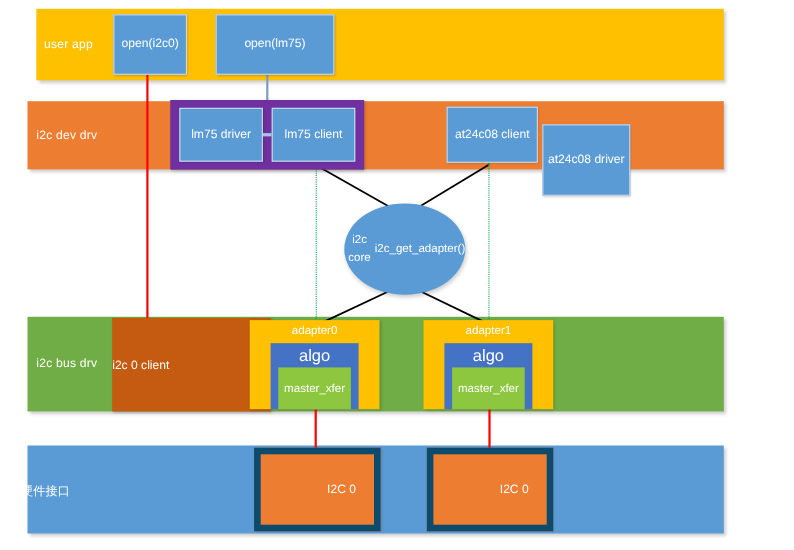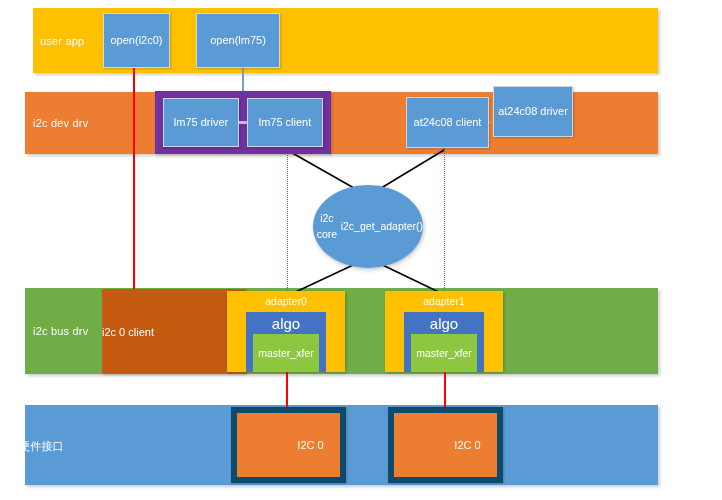--- a/index.html
+++ b/index.html
@@ -48,38 +48,38 @@
     display: flex;
     align-items: center;
     justify-content: center;
     text-align: center;
     box-shadow: 1px 1px 2px rgba(0,0,0,0.20);
     line-height: 1.25;
   }
 
   
   #node-open-i2c0 { left: 103px; top: 13px; width: 67px;  height: 55px; }
-  #node-open-lm75 { left: 196px; top: 13px; width: 84px;  height: 55px; text-align: right; }
+  #node-open-lm75 { left: 196px; top: 13px; width: 108px;  height: 55px; text-align: right; }
 
   
   #purple-group {
     position: absolute;
     left: 155px;
     top: 91px;
     width: 176px;
     height: 63px;
     box-sizing: border-box;
     background: #7030A0;
     border: 1px solid #7030A0;
     box-shadow: 1px 1px 3px rgba(0,0,0,0.22);
   }
   #node-lm75-driver { left: 163px; top: 98px; width: 76px; height: 49px; }
   #node-lm75-client { left: 247px; top: 98px; width: 76px; height: 49px; }
   #node-at24-client { left: 406px; top: 97px; width: 83px; height: 51px; }
-  #node-at24-driver { left: 493px; top: 86px; width: 80px; height: 51px; }
+  #node-at24-driver { left: 493px; top: 113px; width: 80px; height: 65px; }
 
   
   .stub {
     position: absolute;
     background: #b8cce4;
   }
   #stub-lm75 { left: 239px; top: 121px; width: 8px;  height: 3px; background:#a9c4e0; }
   #stub-at24 { left: 489px; top: 121px; width: 4px;  height: 3px; background:#ED7D31; }
 
   

